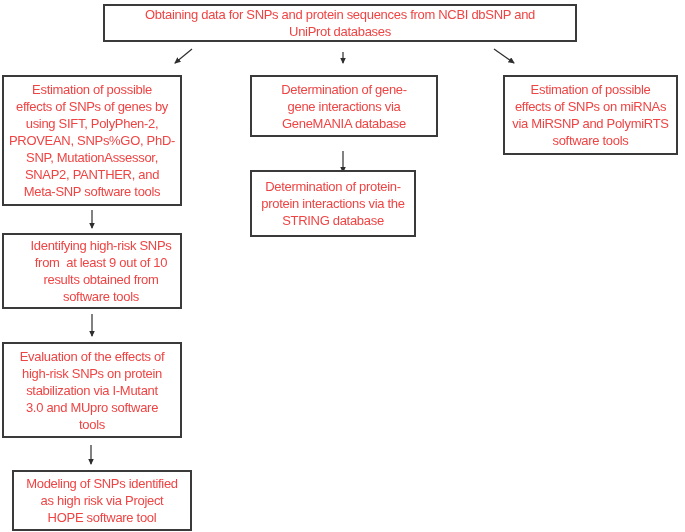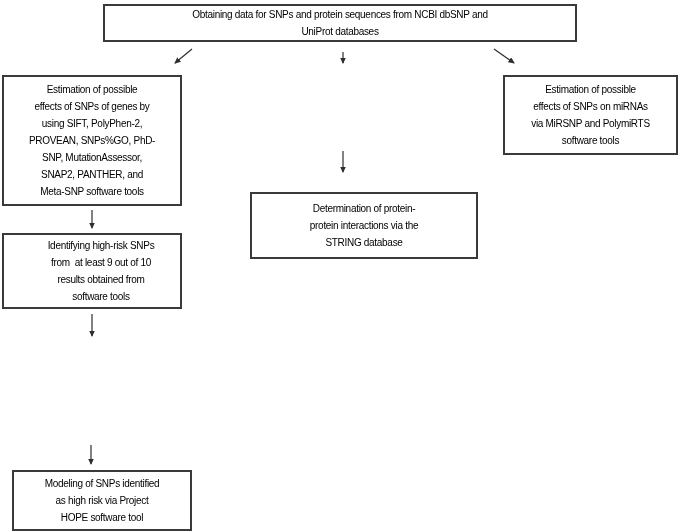--- a/index.html
+++ b/index.html
@@ -28,33 +28,33 @@
     border: 2px solid #3a3a3a;
     background: #ffffff;
     display: flex;
     align-items: center;
     justify-content: center;
     text-align: center;
     padding: 1px 2px;
   }
   .txt {
     white-space: pre-wrap;
-    font-size: 10px;
+    font-size: 13px;
     line-height: 17px;
     letter-spacing: -0.3px;
-    color: #000000;
+    color: #ef4444;
   }
   
   .b-top { left: 103px; top: 4px;   width: 474px; height: 38px; }
   .b-l1  { left: 2px;   top: 75px;  width: 180px; height: 131px; }
   .b-l2  { left: 2px;   top: 233px; width: 180px; height: 76px; padding-left: 20px; }
   .b-l3  { left: 2px;   top: 342px; width: 180px; height: 96px; }
   .b-l4  { left: 12px;   top: 470px; width: 180px; height: 61px; }
   .b-m1  { left: 250px; top: 75px;  width: 188px; height: 62px; }
-  .b-m2  { left: 250px; top: 192px; width: 228px; height: 67px; }
+  .b-m2  { left: 250px; top: 170px; width: 166px; height: 67px; }
   .b-r1  { left: 503px; top: 75px;  width: 175px; height: 80px; }
 </style>
 </head>
 <body>
 
 <div class="canvas">
 
   <svg class="arrows" viewBox="0 0 685 532" xmlns="http://www.w3.org/2000/svg">
     <defs>
       <marker id="ah" markerWidth="8" markerHeight="8" refX="5.5" refY="3" orient="auto" markerUnits="userSpaceOnUse">
@@ -85,27 +85,39 @@
 Meta-SNP software tools</span>
   </div>
 
   <div class="box b-l2">
     <span class="txt">Identifying high-risk SNPs
 from  at least 9 out of 10
 results obtained from
 software tools</span>
   </div>
 
+  <div class="box b-l3">
+    <span class="txt">Evaluation of the effects of
+high-risk SNPs on protein
+stabilization via I-Mutant
+3.0 and MUpro software
+tools</span>
+  </div>
 
   <div class="box b-l4">
     <span class="txt">Modeling of SNPs identified
 as high risk via Project
 HOPE software tool</span>
   </div>
 
+  <div class="box b-m1">
+    <span class="txt">Determination of gene-
+gene interactions via
+GeneMANIA database</span>
+  </div>
 
   <div class="box b-m2">
     <span class="txt">Determination of protein-
 protein interactions via the
 STRING database</span>
   </div>
 
   <div class="box b-r1">
     <span class="txt">Estimation of possible
 effects of SNPs on miRNAs

